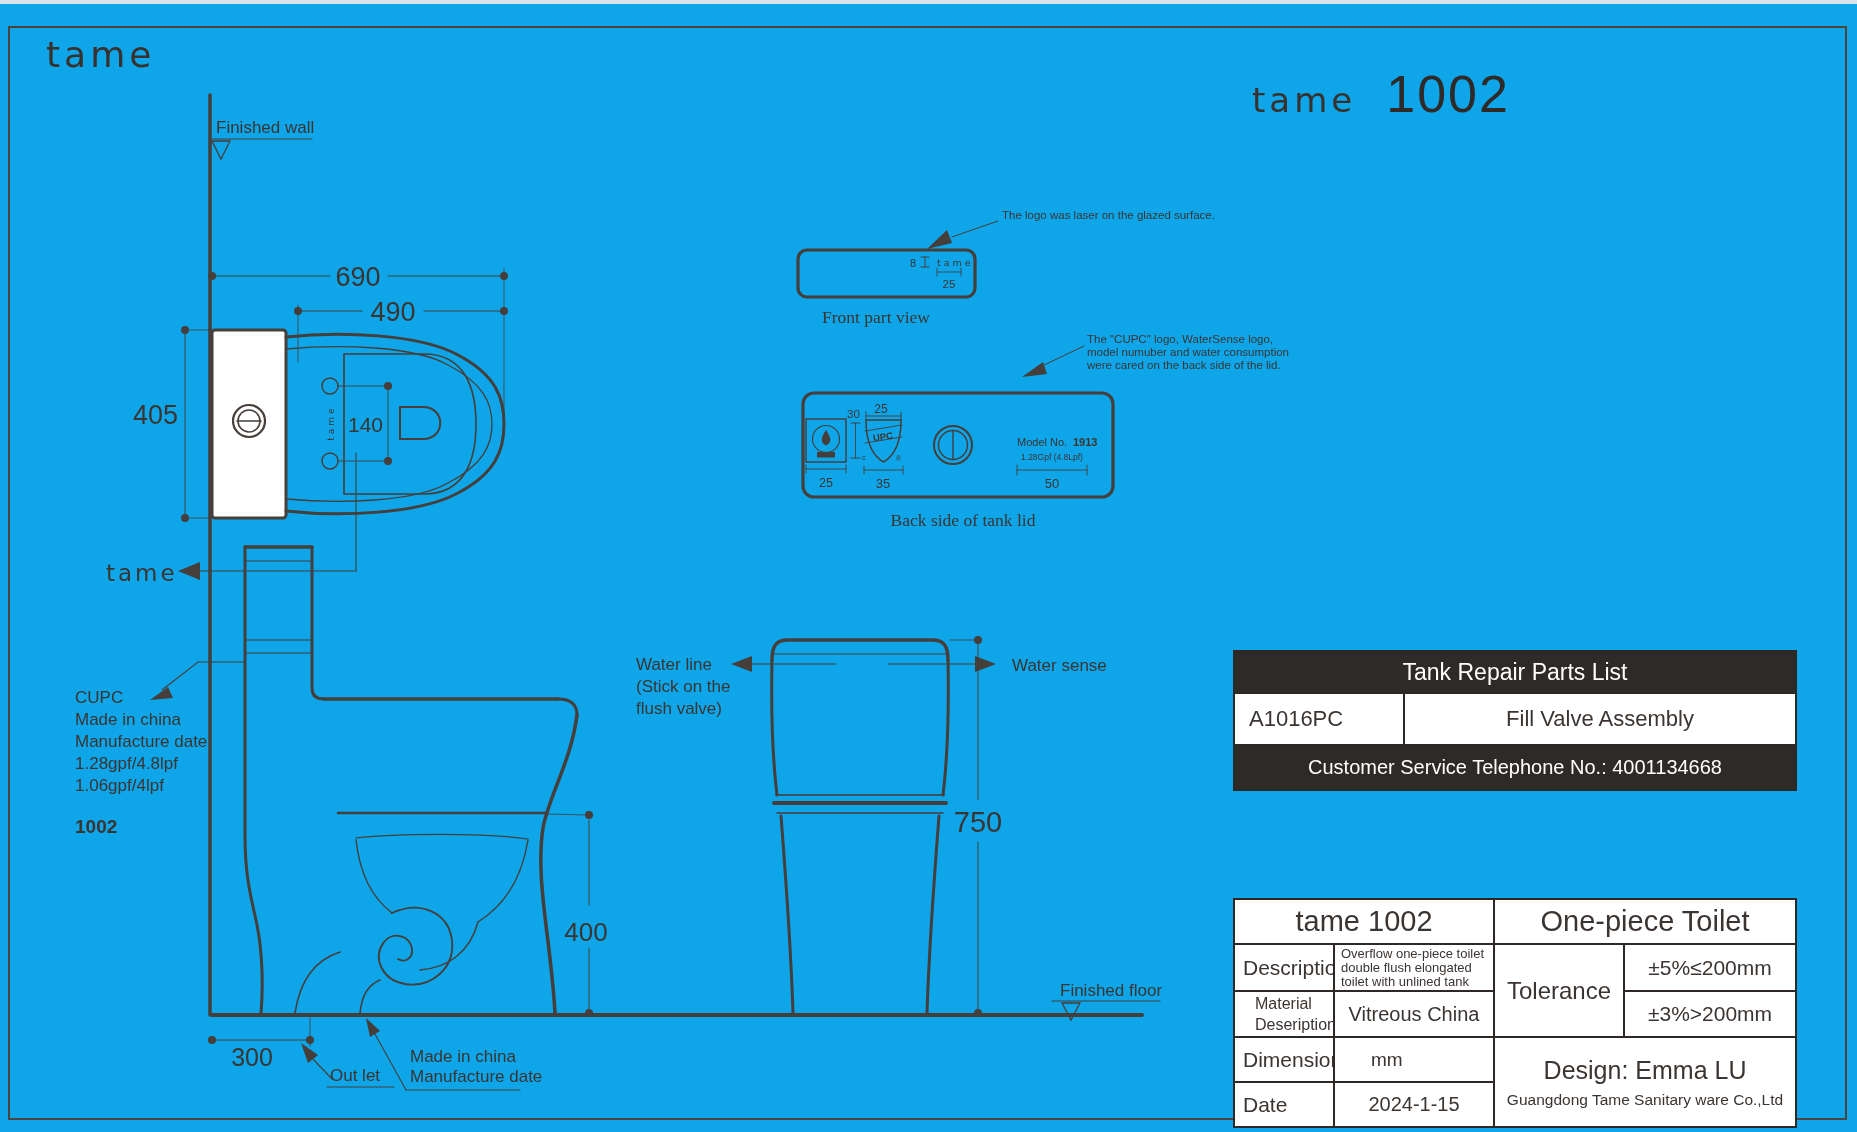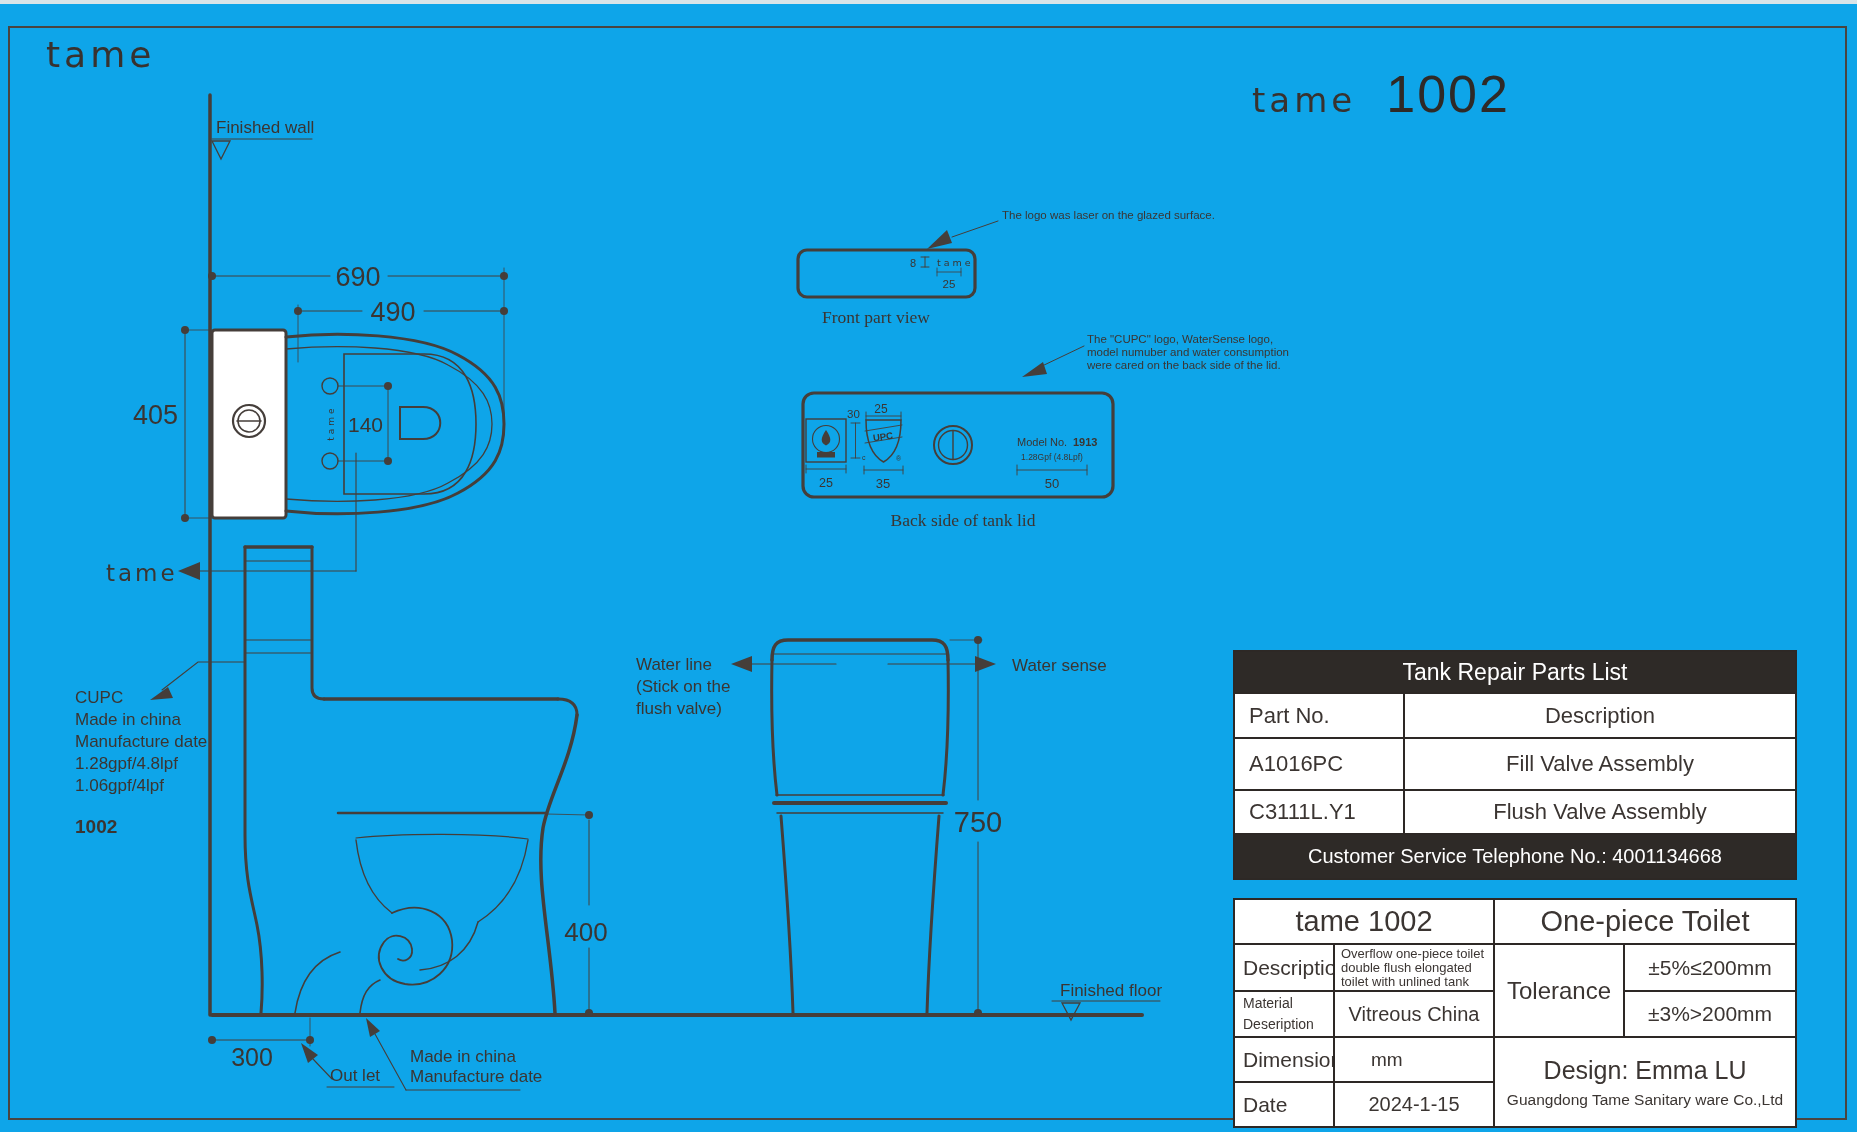--- a/index.html
+++ b/index.html
@@ -304,31 +304,23 @@
 
   <table class="tbl" id="parts-table">
     <colgroup>
         <col style="width:170px">
         <col style="width:392px">
       </colgroup>
     <tbody>
         <tr>
           <td colspan="2" class="dark title">Tank Repair Parts List</td>
         </tr>
-    <tr style="height:45px">
-      <td class="pl">Part No.</td>
-      <td class="cell-c">Description</td>
-    </tr>
     <tr style="height:52px">
       <td class="pl">A1016PC</td>
       <td class="cell-c">Fill Valve Assembly</td>
-    </tr>
-    <tr style="height:44px">
-      <td class="pl">C3111L.Y1</td>
-      <td class="cell-c">Flush Valve Assembly</td>
     </tr>
     <tr>
           <td colspan="2" class="dark ftr">Customer Service Telephone No.: 4001134668</td>
         </tr>
   </tbody>
     </table>
 
   <table class="tbl" id="spec-table">
     <colgroup>
         <col style="width:100px">
@@ -345,21 +337,21 @@
       <td style="font-size:21px;padding-left:8px">Description</td>
       <td style="font-size:13px;line-height:14px;padding-left:6px">
         <div>Overflow one-piece toilet</div>
         <div>double flush elongated</div>
         <div>toilet with unlined tank</div>
       </td>
       <td rowspan="2" class="cell-c" style="font-size:24px">Tolerance</td>
       <td class="cell-c" style="font-size:21px">±5%≤200mm</td>
     </tr>
     <tr style="height:45px">
-      <td style="font-size:14px;line-height:21px;padding-left:8px">
+      <td style="font-size:16px;line-height:21px;padding-left:20px">
         <div>Material</div>
         <div>Deseription</div>
       </td>
       <td class="cell-c" style="font-size:20px">Vitreous China</td>
       <td class="cell-c" style="font-size:21px">±3%&gt;200mm</td>
     </tr>
     <tr style="height:45px">
       <td style="font-size:21px;padding-left:8px">Dimensions</td>
       <td style="font-size:19px;padding-left:36px">mm</td>
       <td colspan="2" rowspan="2" class="cell-c">

